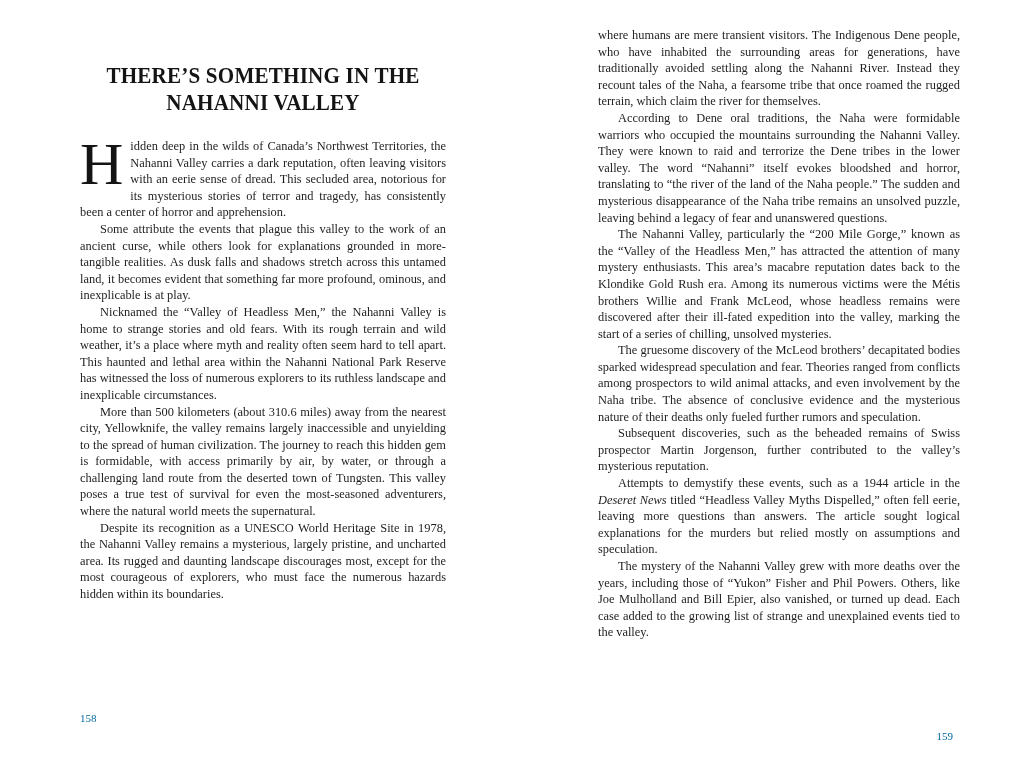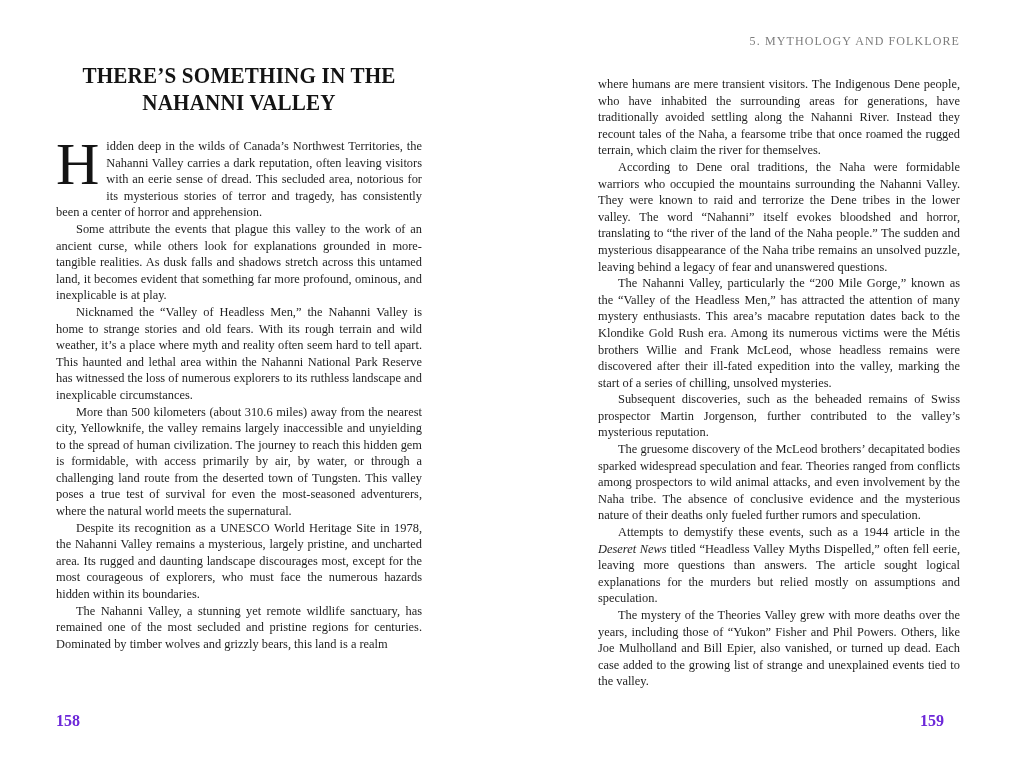--- a/index.html
+++ b/index.html
@@ -18,21 +18,21 @@
   .spread {
     position: absolute;
     inset: 0;
   }
   .page {
     position: absolute;
     top: 0;
     height: 768px;
   }
   .page-left {
-    left: 56px;
+    left: 80px;
     width: 366px;
   }
   .page-right {
     left: 598px;
     width: 362px;
   }
   .chapter-title {
     margin: 62px 0 0 0;
     text-align: center;
     font-size: 24px;
@@ -72,61 +72,60 @@
   .drop-cap {
     float: left;
     font-size: 60px;
     line-height: 47px;
     padding: 3px 7px 0 0;
     color: #141414;
   }
   .page-number {
     position: absolute;
     top: 712px;
-    font-size: 16px;
-    font-weight: 700;
-    color: #6d28d9;
+    font-size: 11px;
+    font-weight: 400;
+    color: #0369a1;
   }
   .page-number-left {
     left: 0;
   }
   .page-number-right {
-    right: 16px;
+    right: 7px;
+    margin-top: 18px;
   }
   em {
   }
 </style>
 </head>
 <body>
 
 <div class="spread">
 
   <div class="page page-left">
     <h1 class="chapter-title">
       <span>THERE’S SOMETHING IN THE</span><br>
       <span>NAHANNI VALLEY</span>
     </h1>
     <div class="body-text" id="left-paragraphs">
         <p><span class="drop-cap">H</span><span>idden deep in the wilds of Canada’s Northwest Territories, the Nahanni Valley carries a dark reputation, often leaving visitors with an eerie sense of dread. This secluded area, notorious for its mysterious stories of terror and tragedy, has consistently been a center of horror and apprehension.</span></p>
         <p class="indent"><span>Some attribute the events that plague this valley to the work of an ancient curse, while others look for explanations grounded in more-tangible realities. As dusk falls and shadows stretch across this untamed land, it becomes evident that something far more profound, ominous, and inexplicable is at play.</span></p>
         <p class="indent"><span>Nicknamed the “Valley of Headless Men,” the Nahanni Valley is home to strange stories and old fears. With its rough terrain and wild weather, it’s a place where myth and reality often seem hard to tell apart. This haunted and lethal area within the Nahanni National Park Reserve has witnessed the loss of numerous explorers to its ruthless landscape and inexplicable circumstances.</span></p>
         <p class="indent"><span>More than 500 kilometers (about 310.6 miles) away from the nearest city, Yellowknife, the valley remains largely inaccessible and unyielding to the spread of human civilization. The journey to reach this hidden gem is formidable, with access primarily by air, by water, or through a challenging land route from the deserted town of Tungsten. This valley poses a true test of survival for even the most-seasoned adventurers, where the natural world meets the supernatural.</span></p>
         <p class="indent"><span>Despite its recognition as a UNESCO World Heritage Site in 1978, the Nahanni Valley remains a mysterious, largely pristine, and uncharted area. Its rugged and daunting landscape discourages most, except for the most courageous of explorers, who must face the numerous hazards hidden within its boundaries.</span></p>
-        <p class="indent"><span>The Nahanni Valley, a stunning yet remote wildlife sanctuary, has remained one of the most secluded and pristine regions for centuries. Dominated by timber wolves and grizzly bears, this land is a realm</span></p>
       </div>
     <div class="page-number page-number-left">158</div>
   </div>
 
   <div class="page page-right">
-    <div class="running-header">5. MYTHOLOGY AND FOLKLORE</div>
     <div class="body-text" id="right-paragraphs">
         <p><span>where humans are mere transient visitors. The Indigenous Dene people, who have inhabited the surrounding areas for generations, have traditionally avoided settling along the Nahanni River. Instead they recount tales of the Naha, a fearsome tribe that once roamed the rugged terrain, which claim the river for themselves.</span></p>
         <p class="indent"><span>According to Dene oral traditions, the Naha were formidable warriors who occupied the mountains surrounding the Nahanni Valley. They were known to raid and terrorize the Dene tribes in the lower valley. The word “Nahanni” itself evokes bloodshed and horror, translating to “the river of the land of the Naha people.” The sudden and mysterious disappearance of the Naha tribe remains an unsolved puzzle, leaving behind a legacy of fear and unanswered questions.</span></p>
         <p class="indent"><span>The Nahanni Valley, particularly the “200 Mile Gorge,” known as the “Valley of the Headless Men,” has attracted the attention of many mystery enthusiasts. This area’s macabre reputation dates back to the Klondike Gold Rush era. Among its numerous victims were the Métis brothers Willie and Frank McLeod, whose headless remains were discovered after their ill-fated expedition into the valley, marking the start of a series of chilling, unsolved mysteries.</span></p>
+        <p class="indent"><span>The gruesome discovery of the McLeod brothers’ decapitated bodies sparked widespread speculation and fear. Theories ranged from conflicts among prospectors to wild animal attacks, and even involvement by the Naha tribe. The absence of conclusive evidence and the mysterious nature of their deaths only fueled further rumors and speculation.</span></p>
         <p class="indent"><span>Subsequent discoveries, such as the beheaded remains of Swiss prospector Martin Jorgenson, further contributed to the valley’s mysterious reputation.</span></p>
-        <p class="indent"><span>The gruesome discovery of the McLeod brothers’ decapitated bodies sparked widespread speculation and fear. Theories ranged from conflicts among prospectors to wild animal attacks, and even involvement by the Naha tribe. The absence of conclusive evidence and the mysterious nature of their deaths only fueled further rumors and speculation.</span></p>
         <p class="indent"><span>Attempts to demystify these events, such as a 1944 article in the </span><em>Deseret News</em><span> titled “Headless Valley Myths Dispelled,” often fell eerie, leaving more questions than answers. The article sought logical explanations for the murders but relied mostly on assumptions and speculation.</span></p>
-        <p class="indent"><span>The mystery of the Theories Valley grew with more deaths over the years, including those of “Yukon” Fisher and Phil Powers. Others, like Joe Mulholland and Bill Epier, also vanished, or turned up dead. Each case added to the growing list of strange and unexplained events tied to the valley.</span></p>
+        <p class="indent"><span>The mystery of the Nahanni Valley grew with more deaths over the years, including those of “Yukon” Fisher and Phil Powers. Others, like Joe Mulholland and Bill Epier, also vanished, or turned up dead. Each case added to the growing list of strange and unexplained events tied to the valley.</span></p>
       </div>
     <div class="page-number page-number-right">159</div>
   </div>
 
 </div>
 
 </body></html>

